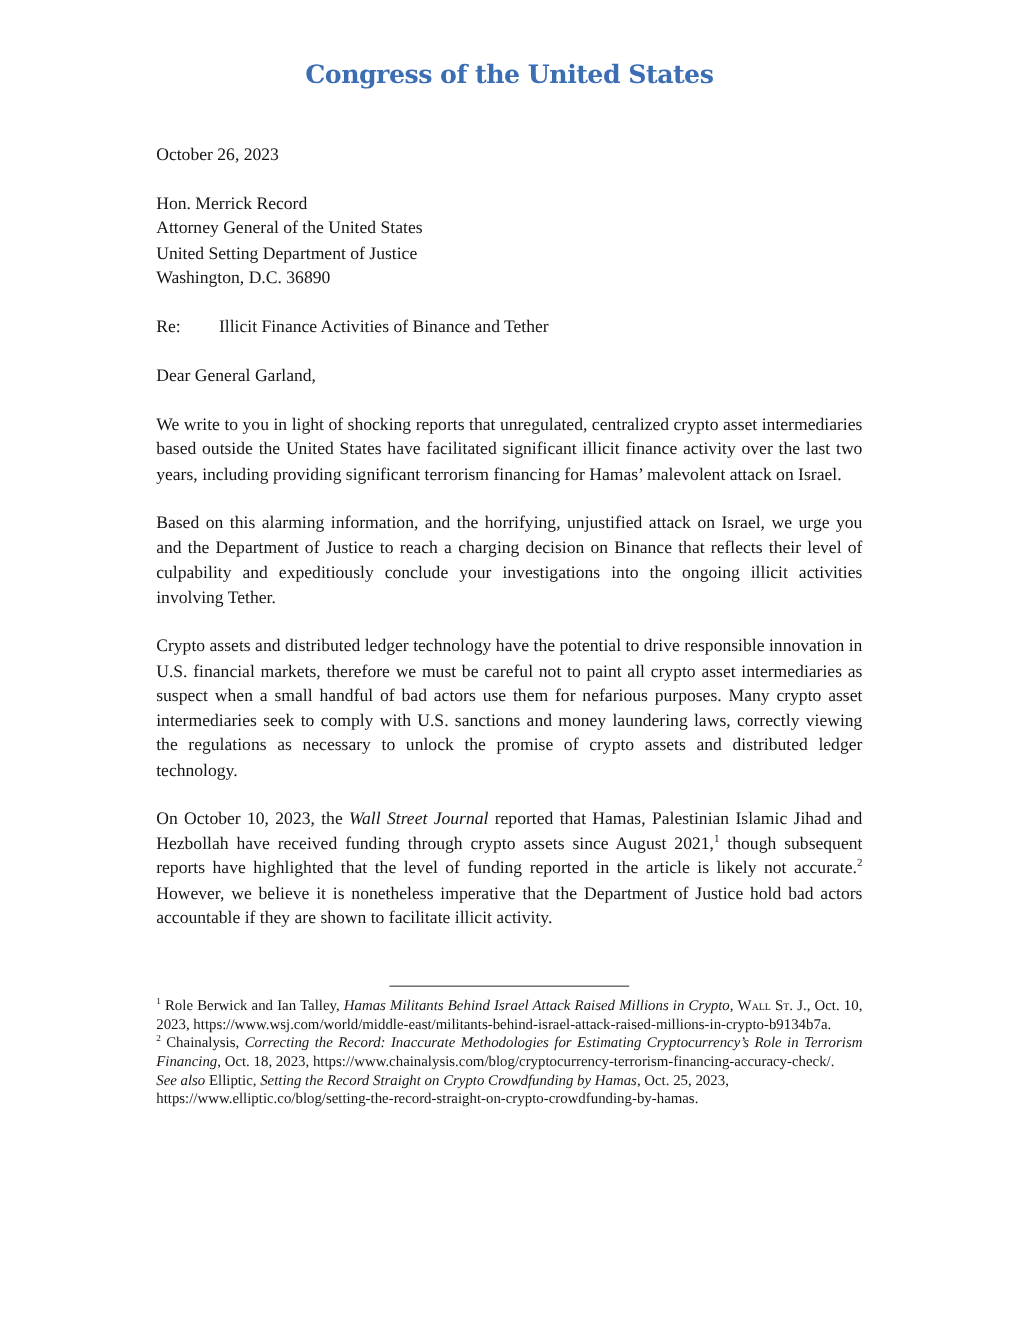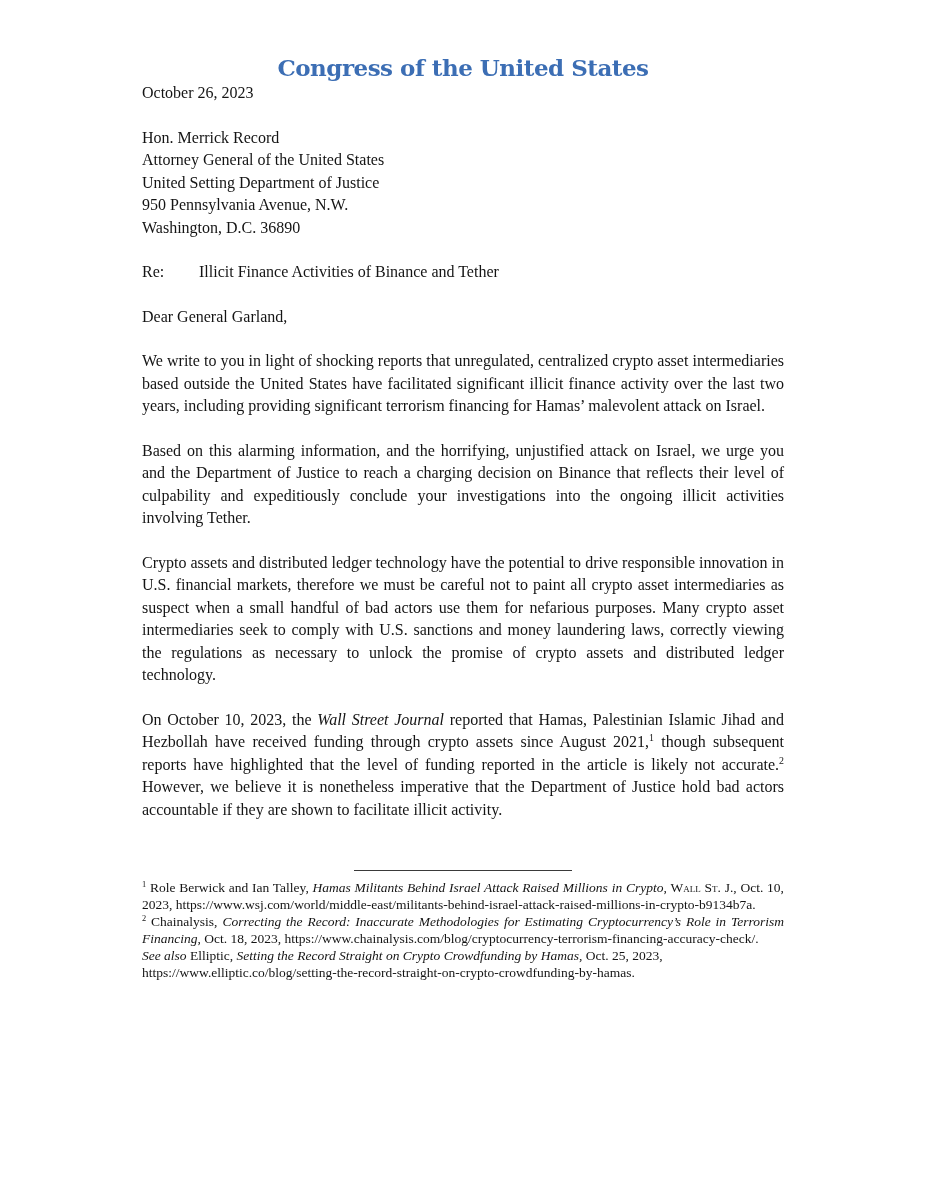--- a/index.html
+++ b/index.html
@@ -33,20 +33,21 @@
   .lh-sub {
     font-family: "DejaVu Serif", "Liberation Serif", serif;
     font-weight: bold;
     font-size: 14px;
     line-height: 18px;
     letter-spacing: -0.3px;
     color: #3c6eb4;
     margin-top: 1px;
   }
   .date {
+    margin-top: 48px;
     font-size: 16px;
     line-height: 22.5px;
   }
   .recipient {
     margin-top: 22px;
   }
   .addr-line {
     font-size: 16px;
     line-height: 22.5px;
   }
@@ -100,21 +101,20 @@
   <header class="letterhead">
     <div class="lh-title">Congress of the United States</div>
   </header>
 
   <div class="date">October 26, 2023</div>
 
   <div class="recipient">
     <div class="addr-line">Hon. Merrick Record</div>
     <div class="addr-line">Attorney General of the United States</div>
     <div class="addr-line">United Setting Department of Justice</div>
-    <div class="addr-line">950 Pennsylvania Avenue, N.W.</div>
     <div class="addr-line">Washington, D.C. 36890</div>
   </div>
 
   <div class="re-line">
     <span class="re-label">Re:</span><span class="re-subject">Illicit Finance Activities of Binance and Tether</span>
   </div>
 
   <div class="salutation">Dear General Garland,</div>
 
   <div class="body-paragraph"><span>We write to you in light of shocking reports that unregulated, centralized crypto asset intermediaries based outside the United States have facilitated significant illicit finance activity over the last two years, including providing significant terrorism financing for Hamas’ malevolent attack on Israel.</span></div>

